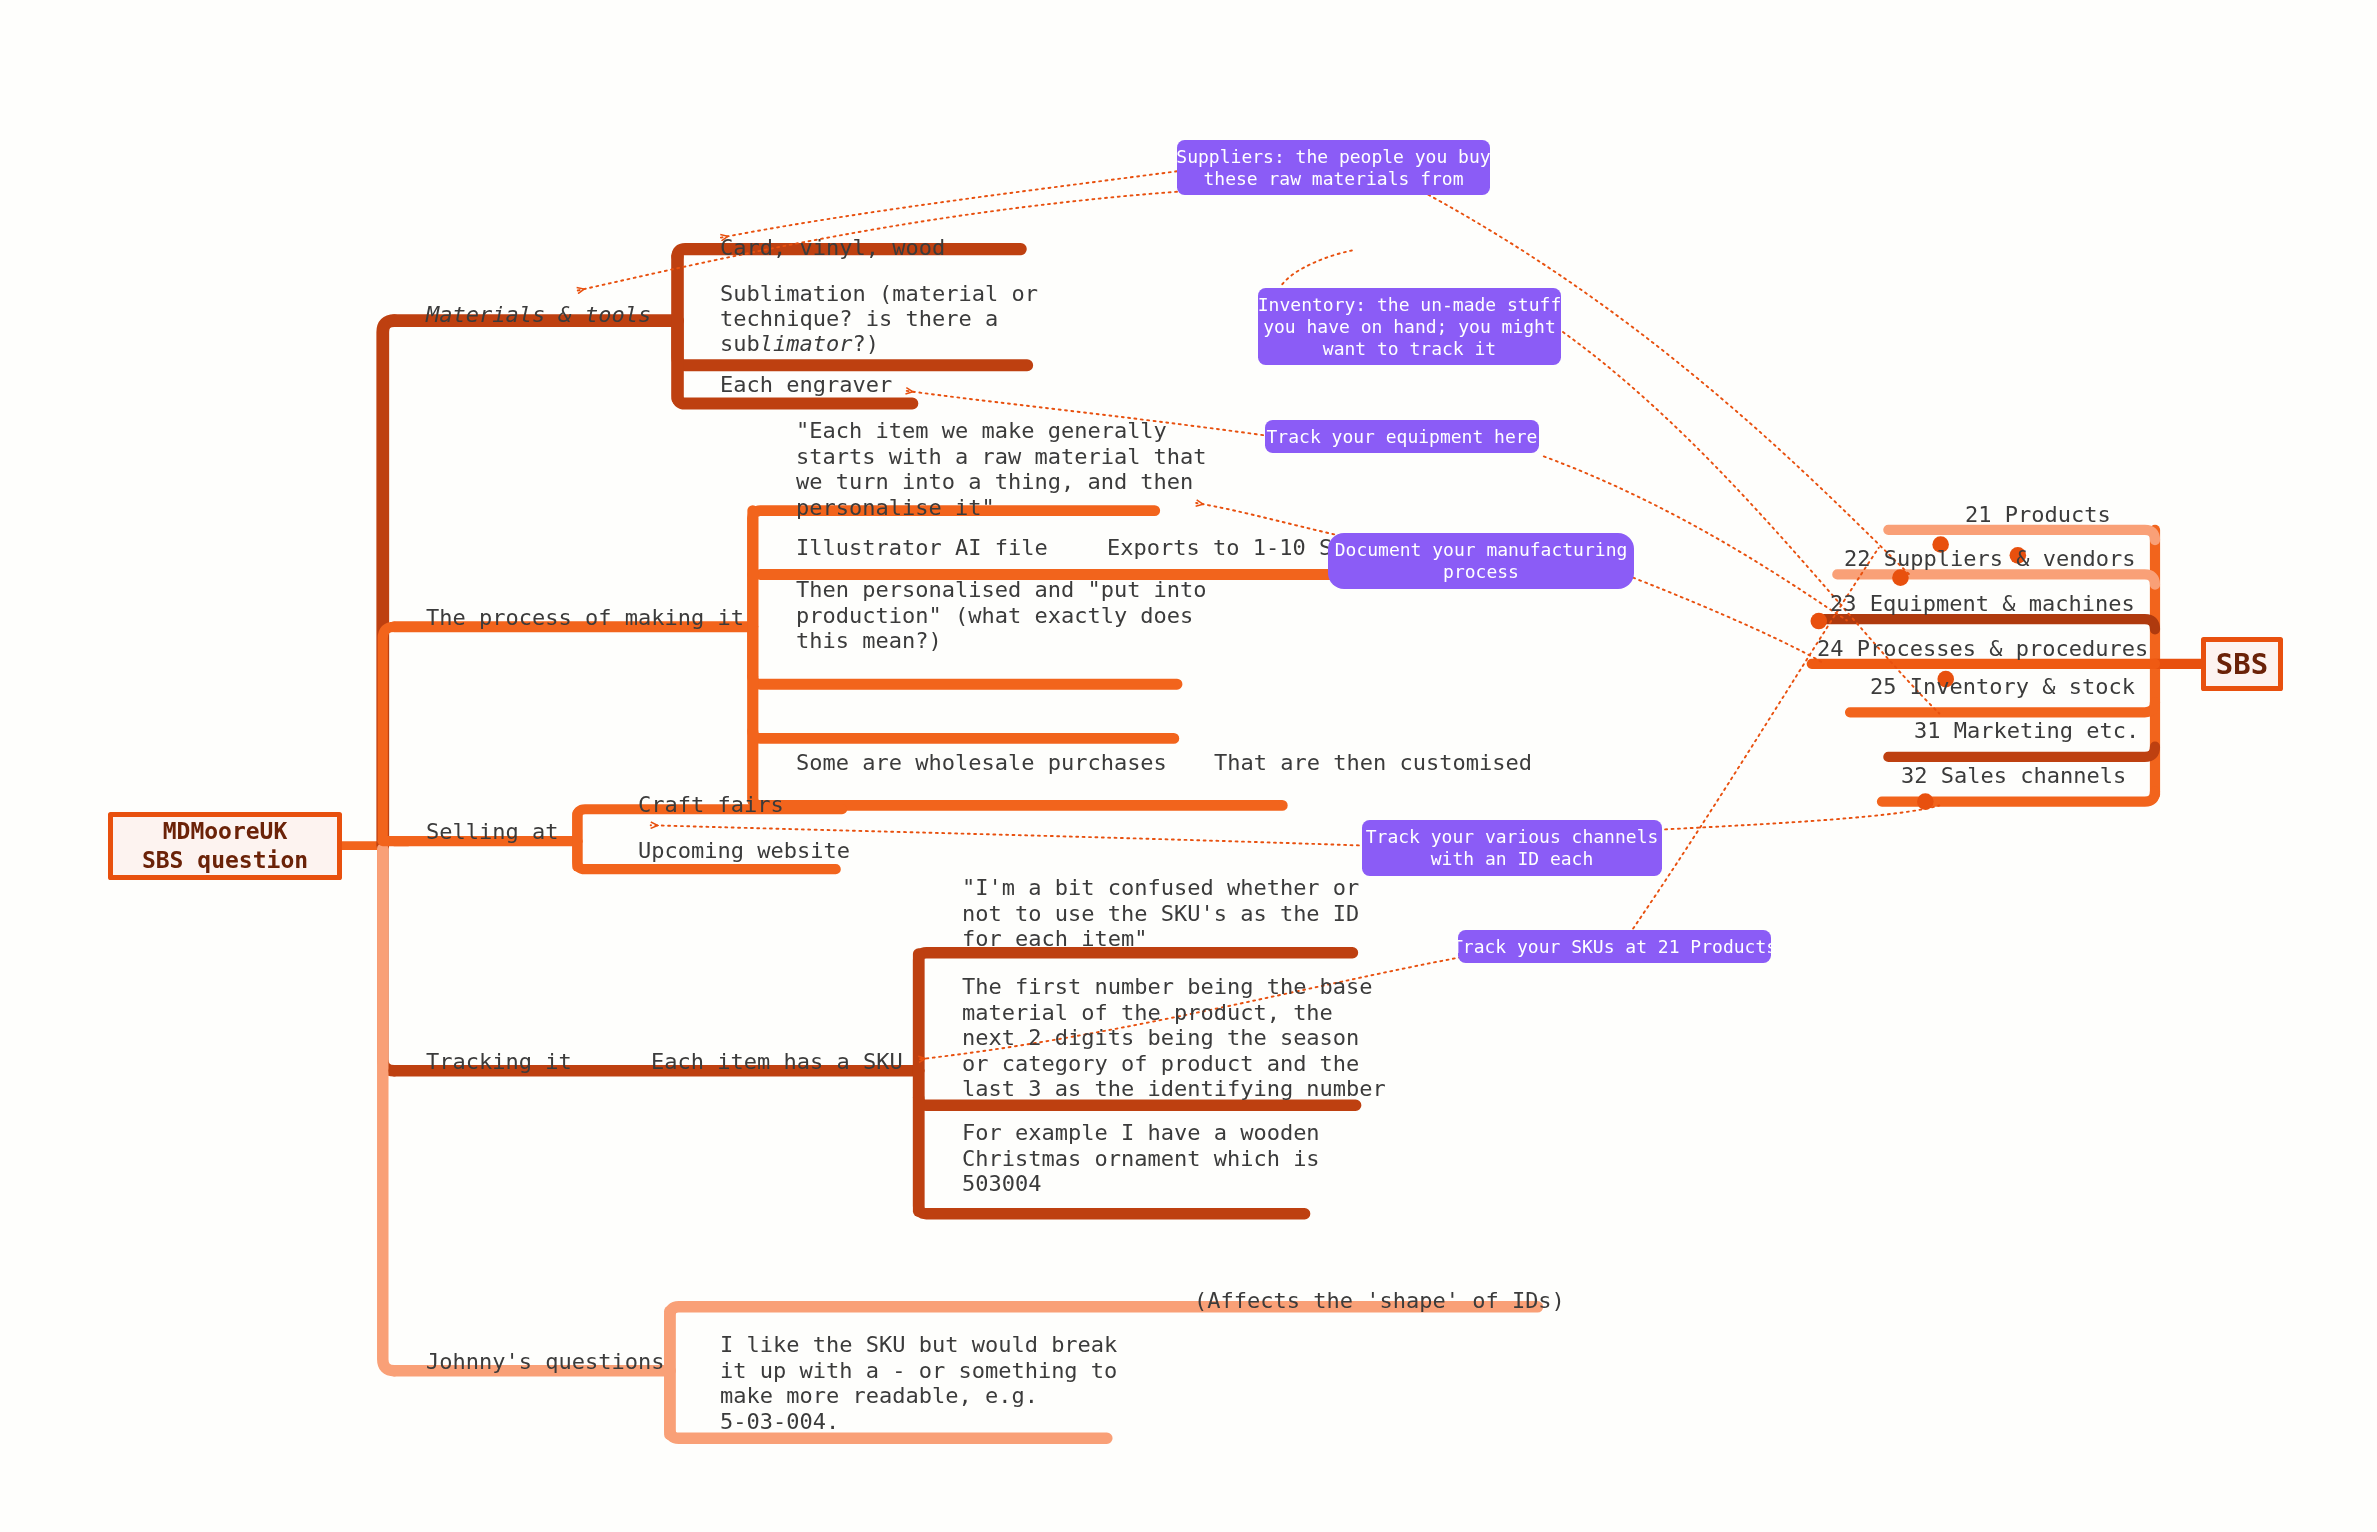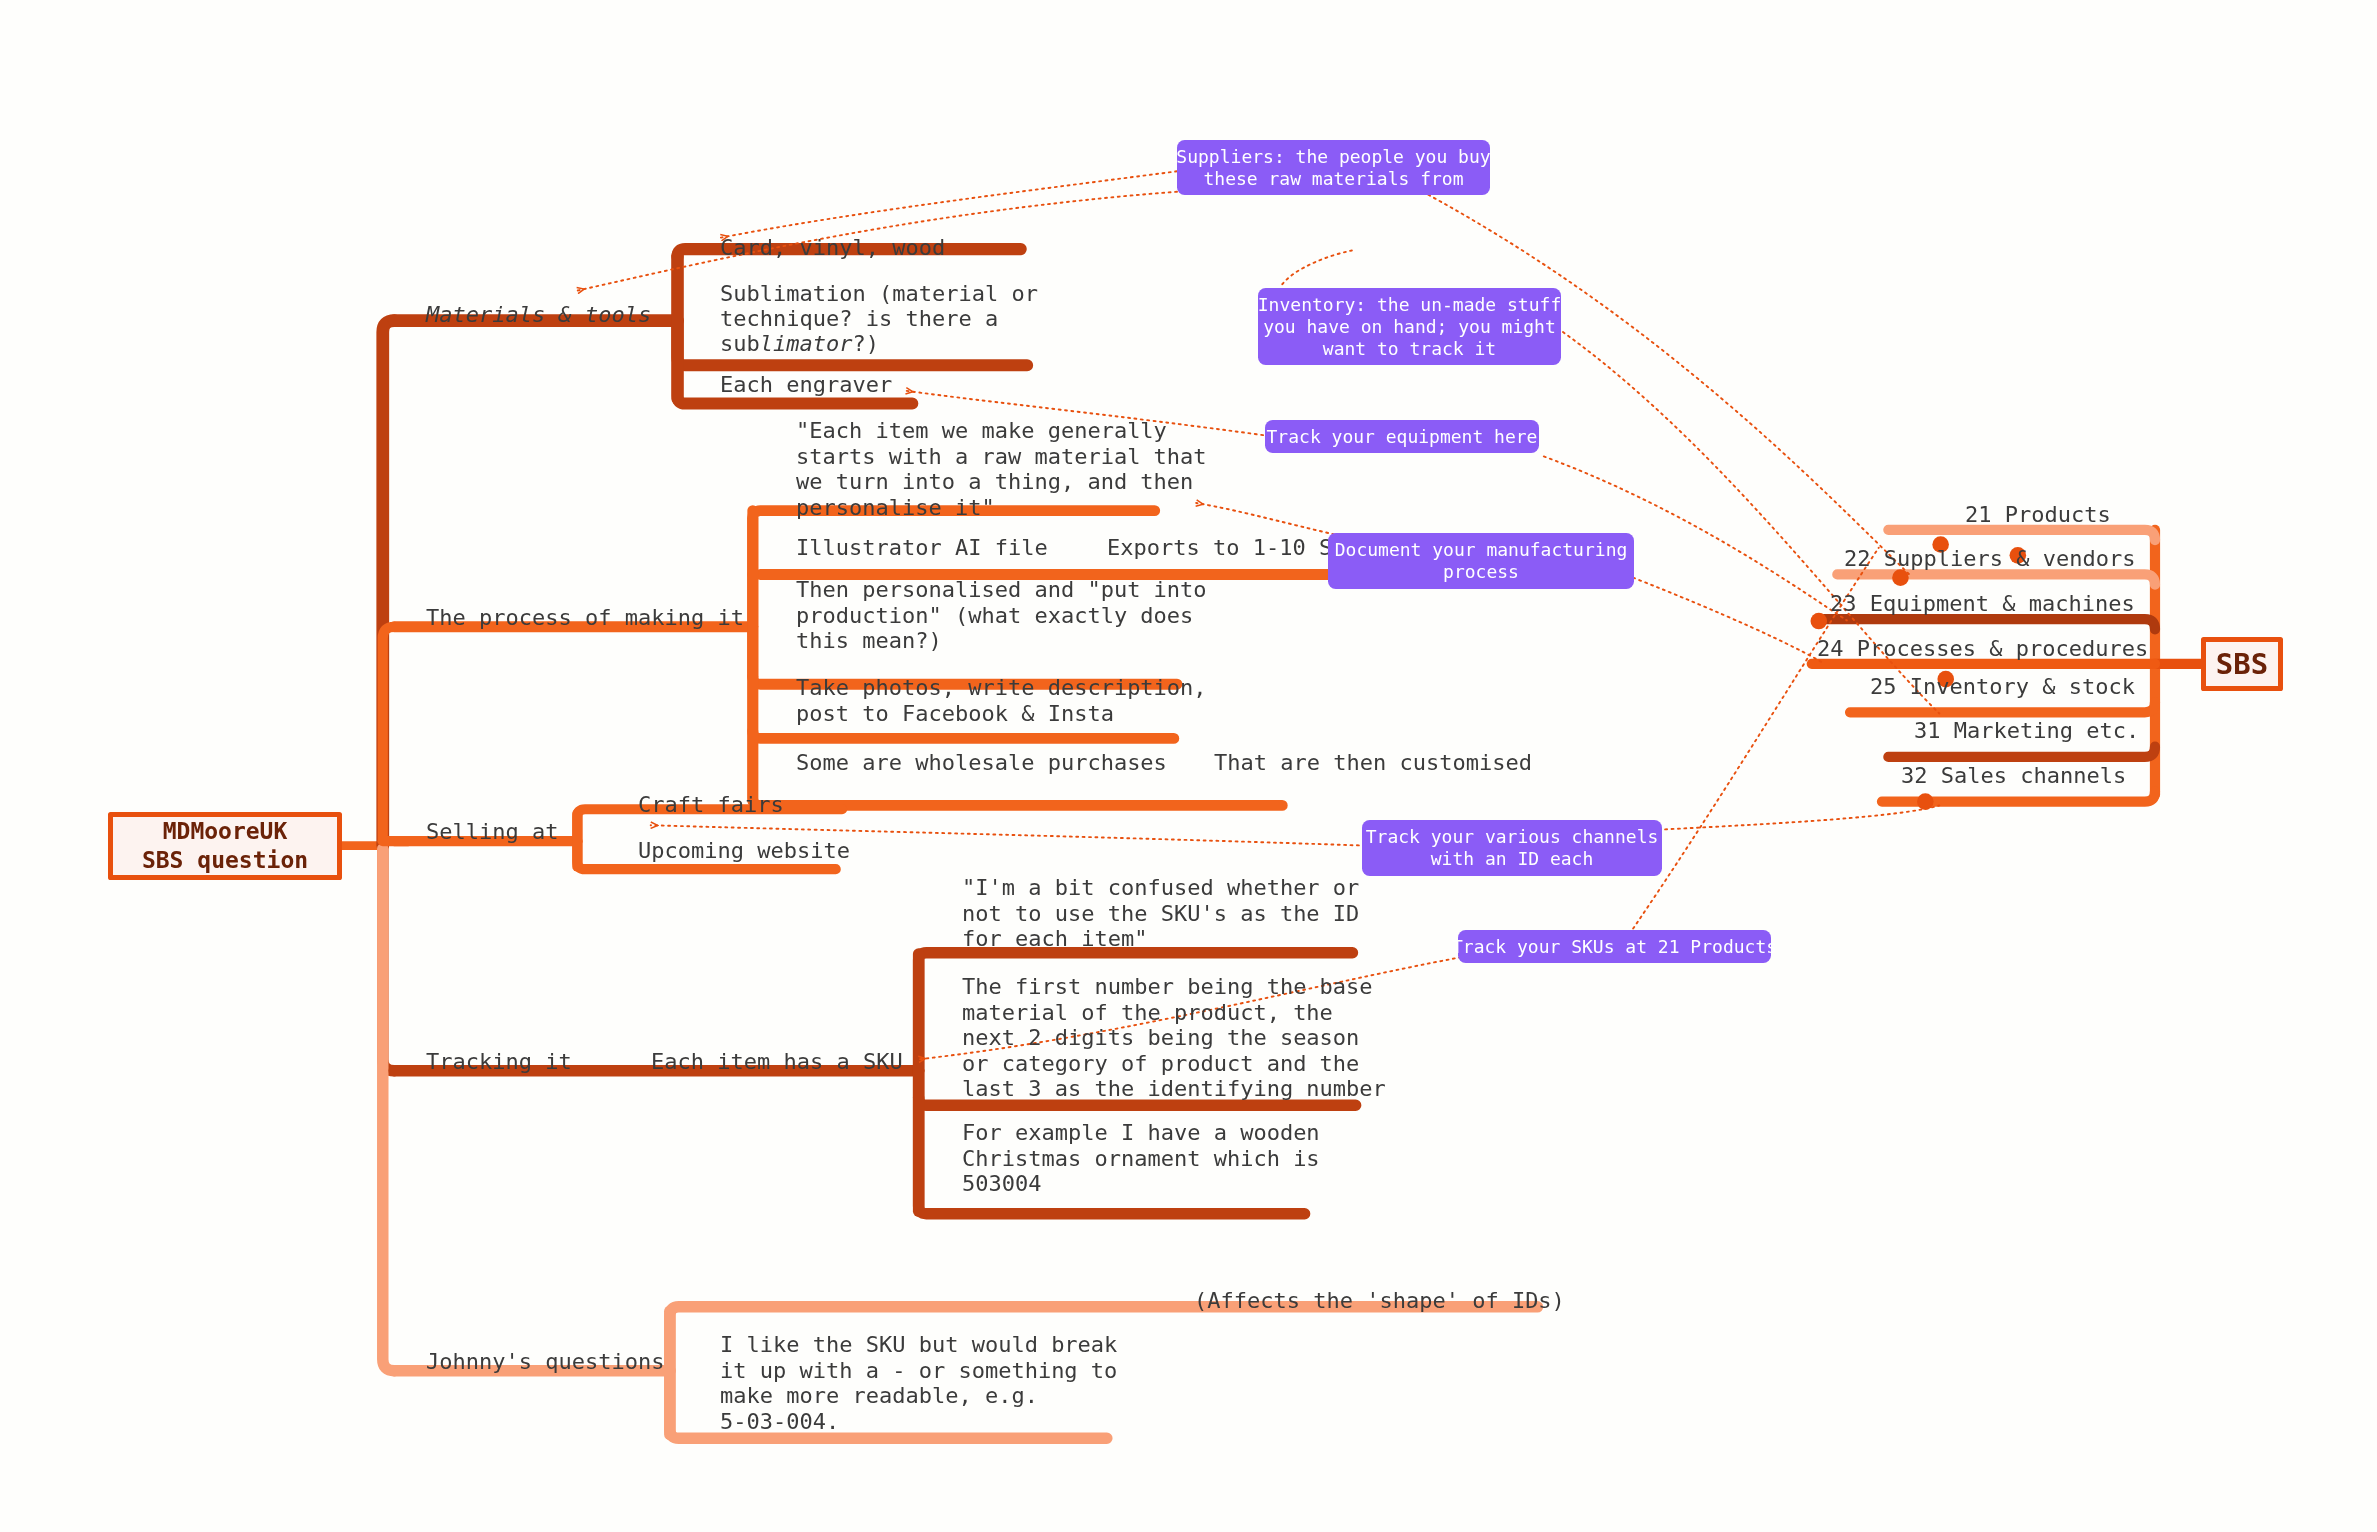--- a/index.html
+++ b/index.html
@@ -226,22 +226,20 @@
 we turn into a thing, and then
 personalise it"</div>
 
   <div class="node" style="left:796px;top:535px;">Illustrator AI file</div>
   <div class="node" style="left:1107px;top:535px;">Exports to 1-10 SV</div>
 
   <div class="node" style="left:796px;top:577px;line-height:25.5px;">Then personalised and "put into
 production" (what exactly does
 this mean?)</div>
 
-  <div class="node" style="left:796px;top:675px;line-height:25.5px;">Take photos, write description,
-post to Facebook &amp; Insta</div>
 
   <div class="node" style="left:796px;top:750px;">Some are wholesale purchases</div>
   <div class="node" style="left:1214px;top:750px;">That are then customised</div>
 
   <div class="node" style="left:638px;top:792px;">Craft fairs</div>
   <div class="node" style="left:638px;top:838px;">Upcoming website</div>
 
   <div class="node" style="left:962px;top:875px;line-height:25.5px;">"I'm a bit confused whether or
 not to use the SKU's as the ID
 for each item"</div>
@@ -273,21 +271,21 @@
 
   <div class="callout" style="left:1177px;top:140px;width:313px;height:55px;">Suppliers: the people you buy
 these raw materials from</div>
 
   <div class="callout" style="left:1258px;top:288px;width:303px;height:77px;">Inventory: the un-made stuff
 you have on hand; you might
 want to track it</div>
 
   <div class="callout" style="left:1265px;top:420px;width:274px;height:33px;">Track your equipment here</div>
 
-  <div class="callout" style="left:1328px;top:533px;width:306px;height:56px;">Document your manufacturing
+  <div class="callout" style="left:1328px;top:533px;width:306px;height:56px;border-radius:16px;">Document your manufacturing
 process</div>
 
   <div class="callout" style="left:1362px;top:820px;width:300px;height:56px;">Track your various channels
 with an ID each</div>
 
   <div class="callout" style="left:1458px;top:930px;width:313px;height:33px;">Track your SKUs at 21 Products</div>
 
 </div>
 
 

